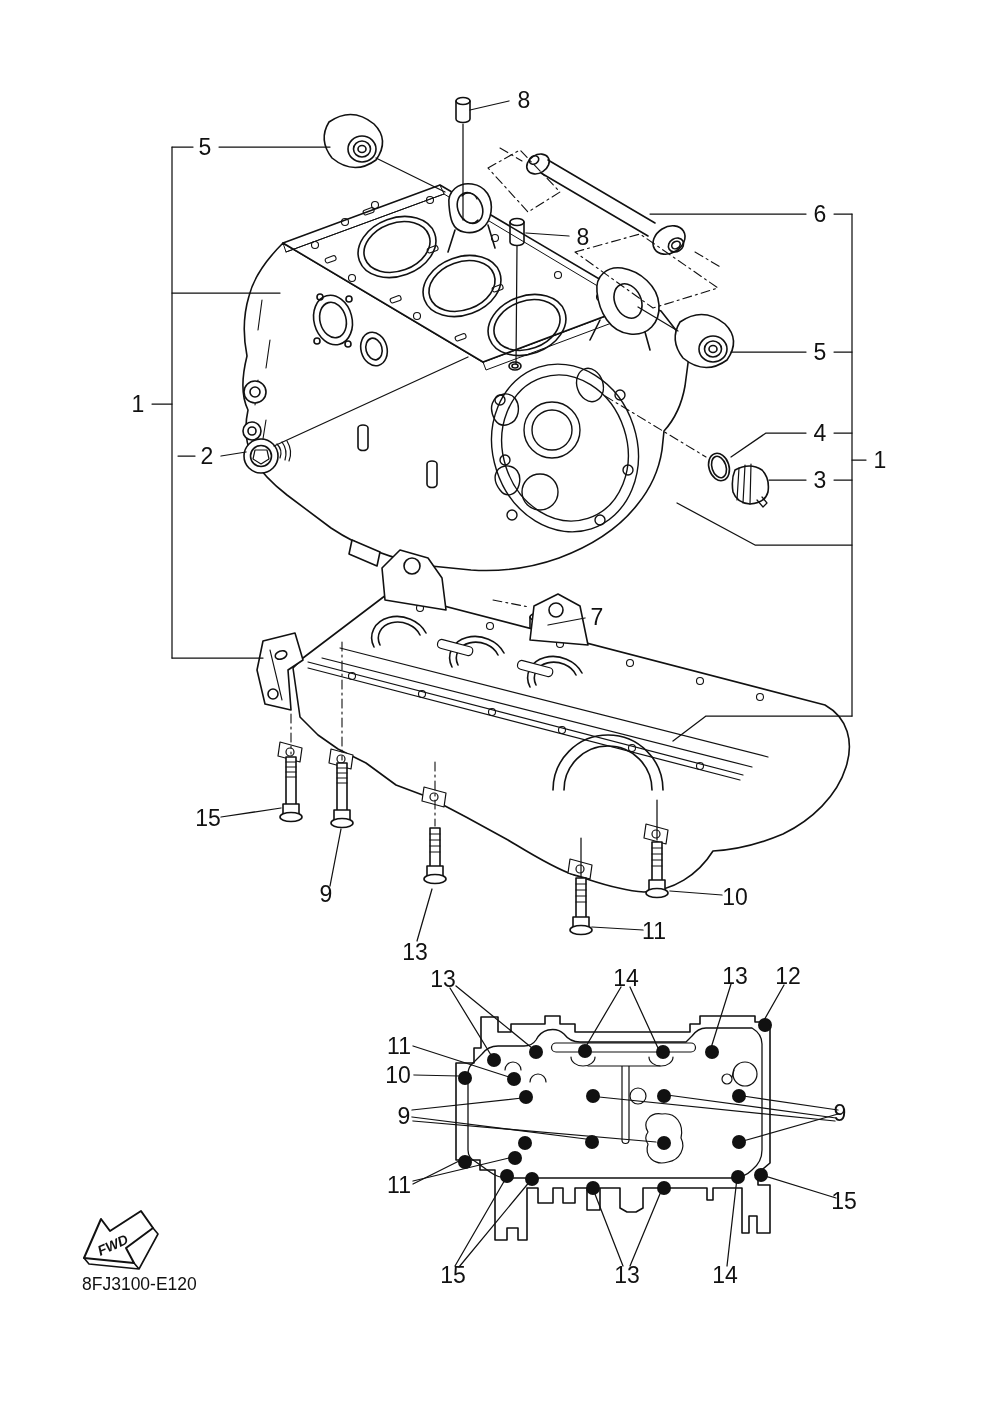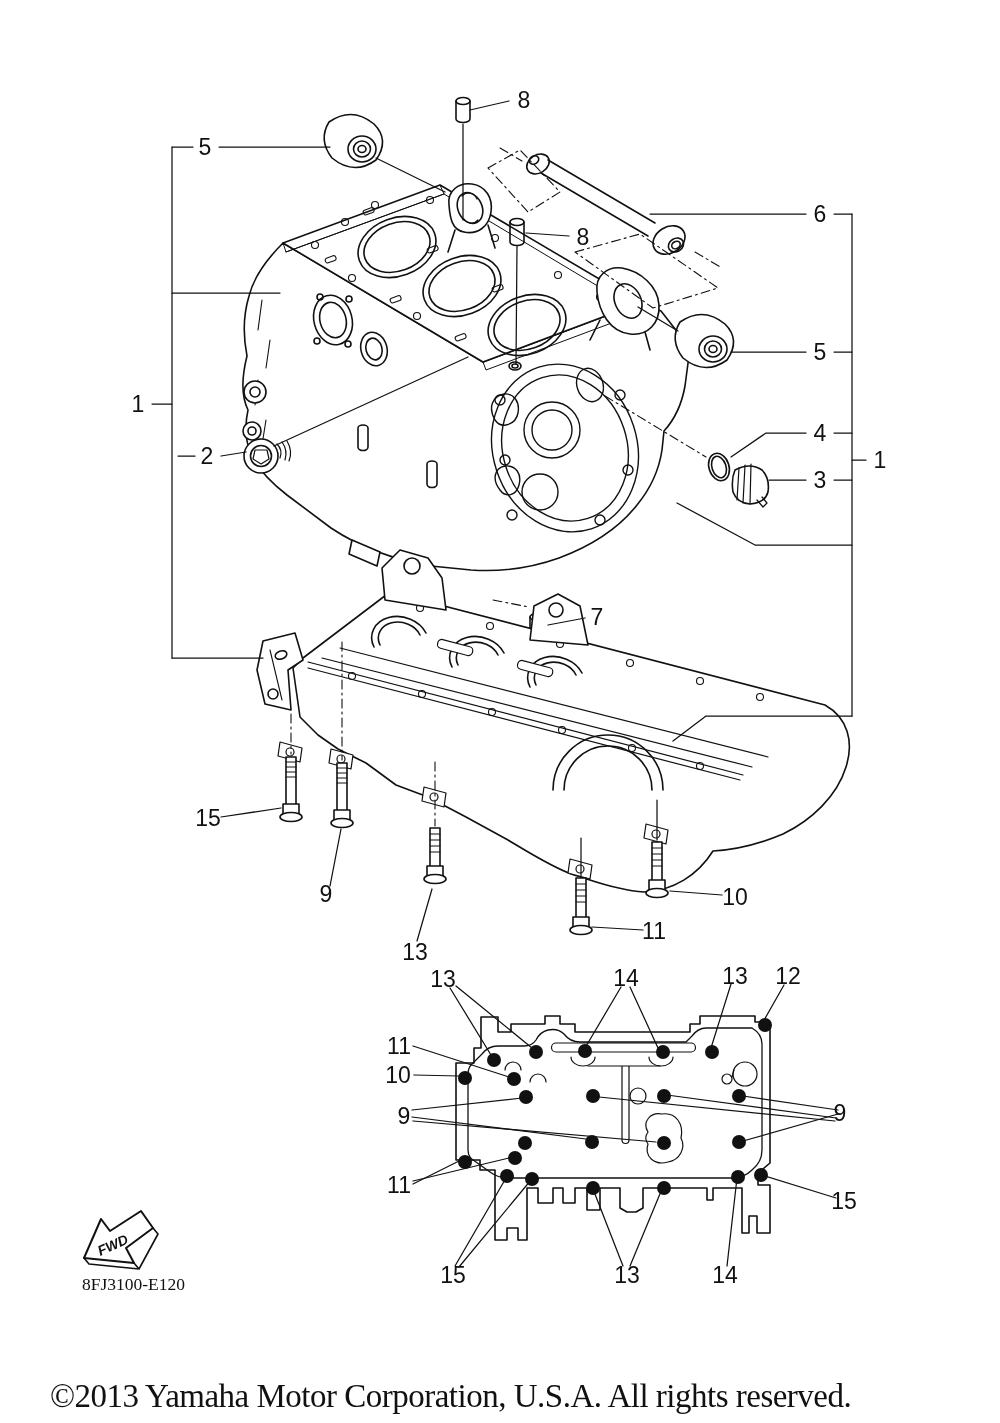--- a/index.html
+++ b/index.html
@@ -1,19 +1,19 @@
 <!DOCTYPE html>
 <html><head>
 <meta charset="utf-8">
 <style>
   html,body{margin:0;padding:0;background:#fff;}
   #page{position:relative;width:1000px;height:1423px;background:#ffffff;overflow:hidden;
         font-family:"Liberation Sans", sans-serif;color:#111;}
   #art{position:absolute;left:0;top:0;}
-  .txt{position:absolute;white-space:nowrap;color:#111;font-family:Liberation Serif, serif;}
+  .txt{position:absolute;white-space:nowrap;color:#111;}
   #copyright{left:50px;top:1378px;font-size:33px;letter-spacing:-0.5px;}
   #partcode{left:82px;top:1274px;font-size:17.5px;}
   svg *{vector-effect:non-scaling-stroke;}
 </style>
 </head>
 <body>
 
 <div id="page">
 
 <svg id="art" width="1000" height="1423" viewBox="0 0 1000 1423" fill="none" stroke="#111" stroke-width="1.6" stroke-linejoin="round" stroke-linecap="round">
@@ -407,15 +407,14 @@
         <text x="840" y="1113" text-anchor="middle" dominant-baseline="central" font-size="23" fill="#111111" stroke="none" font-family="Liberation Sans, sans-serif">9</text>
         <text x="399" y="1185" text-anchor="middle" dominant-baseline="central" font-size="23" fill="#111111" stroke="none" font-family="Liberation Sans, sans-serif">11</text>
         <text x="844" y="1201" text-anchor="middle" dominant-baseline="central" font-size="23" fill="#111111" stroke="none" font-family="Liberation Sans, sans-serif">15</text>
         <text x="453" y="1275" text-anchor="middle" dominant-baseline="central" font-size="23" fill="#111111" stroke="none" font-family="Liberation Sans, sans-serif">15</text>
         <text x="627" y="1275" text-anchor="middle" dominant-baseline="central" font-size="23" fill="#111111" stroke="none" font-family="Liberation Sans, sans-serif">13</text>
         <text x="725" y="1275" text-anchor="middle" dominant-baseline="central" font-size="23" fill="#111111" stroke="none" font-family="Liberation Sans, sans-serif">14</text>
       </g>
 </svg>
 
 <div class="txt" id="partcode">8FJ3100-E120</div>
-<div class="txt" id="copyright">©2013 Yamaha Motor Corporation, U.S.A. All rights reserved.</div>
 
 </div>
 
 </body></html>

